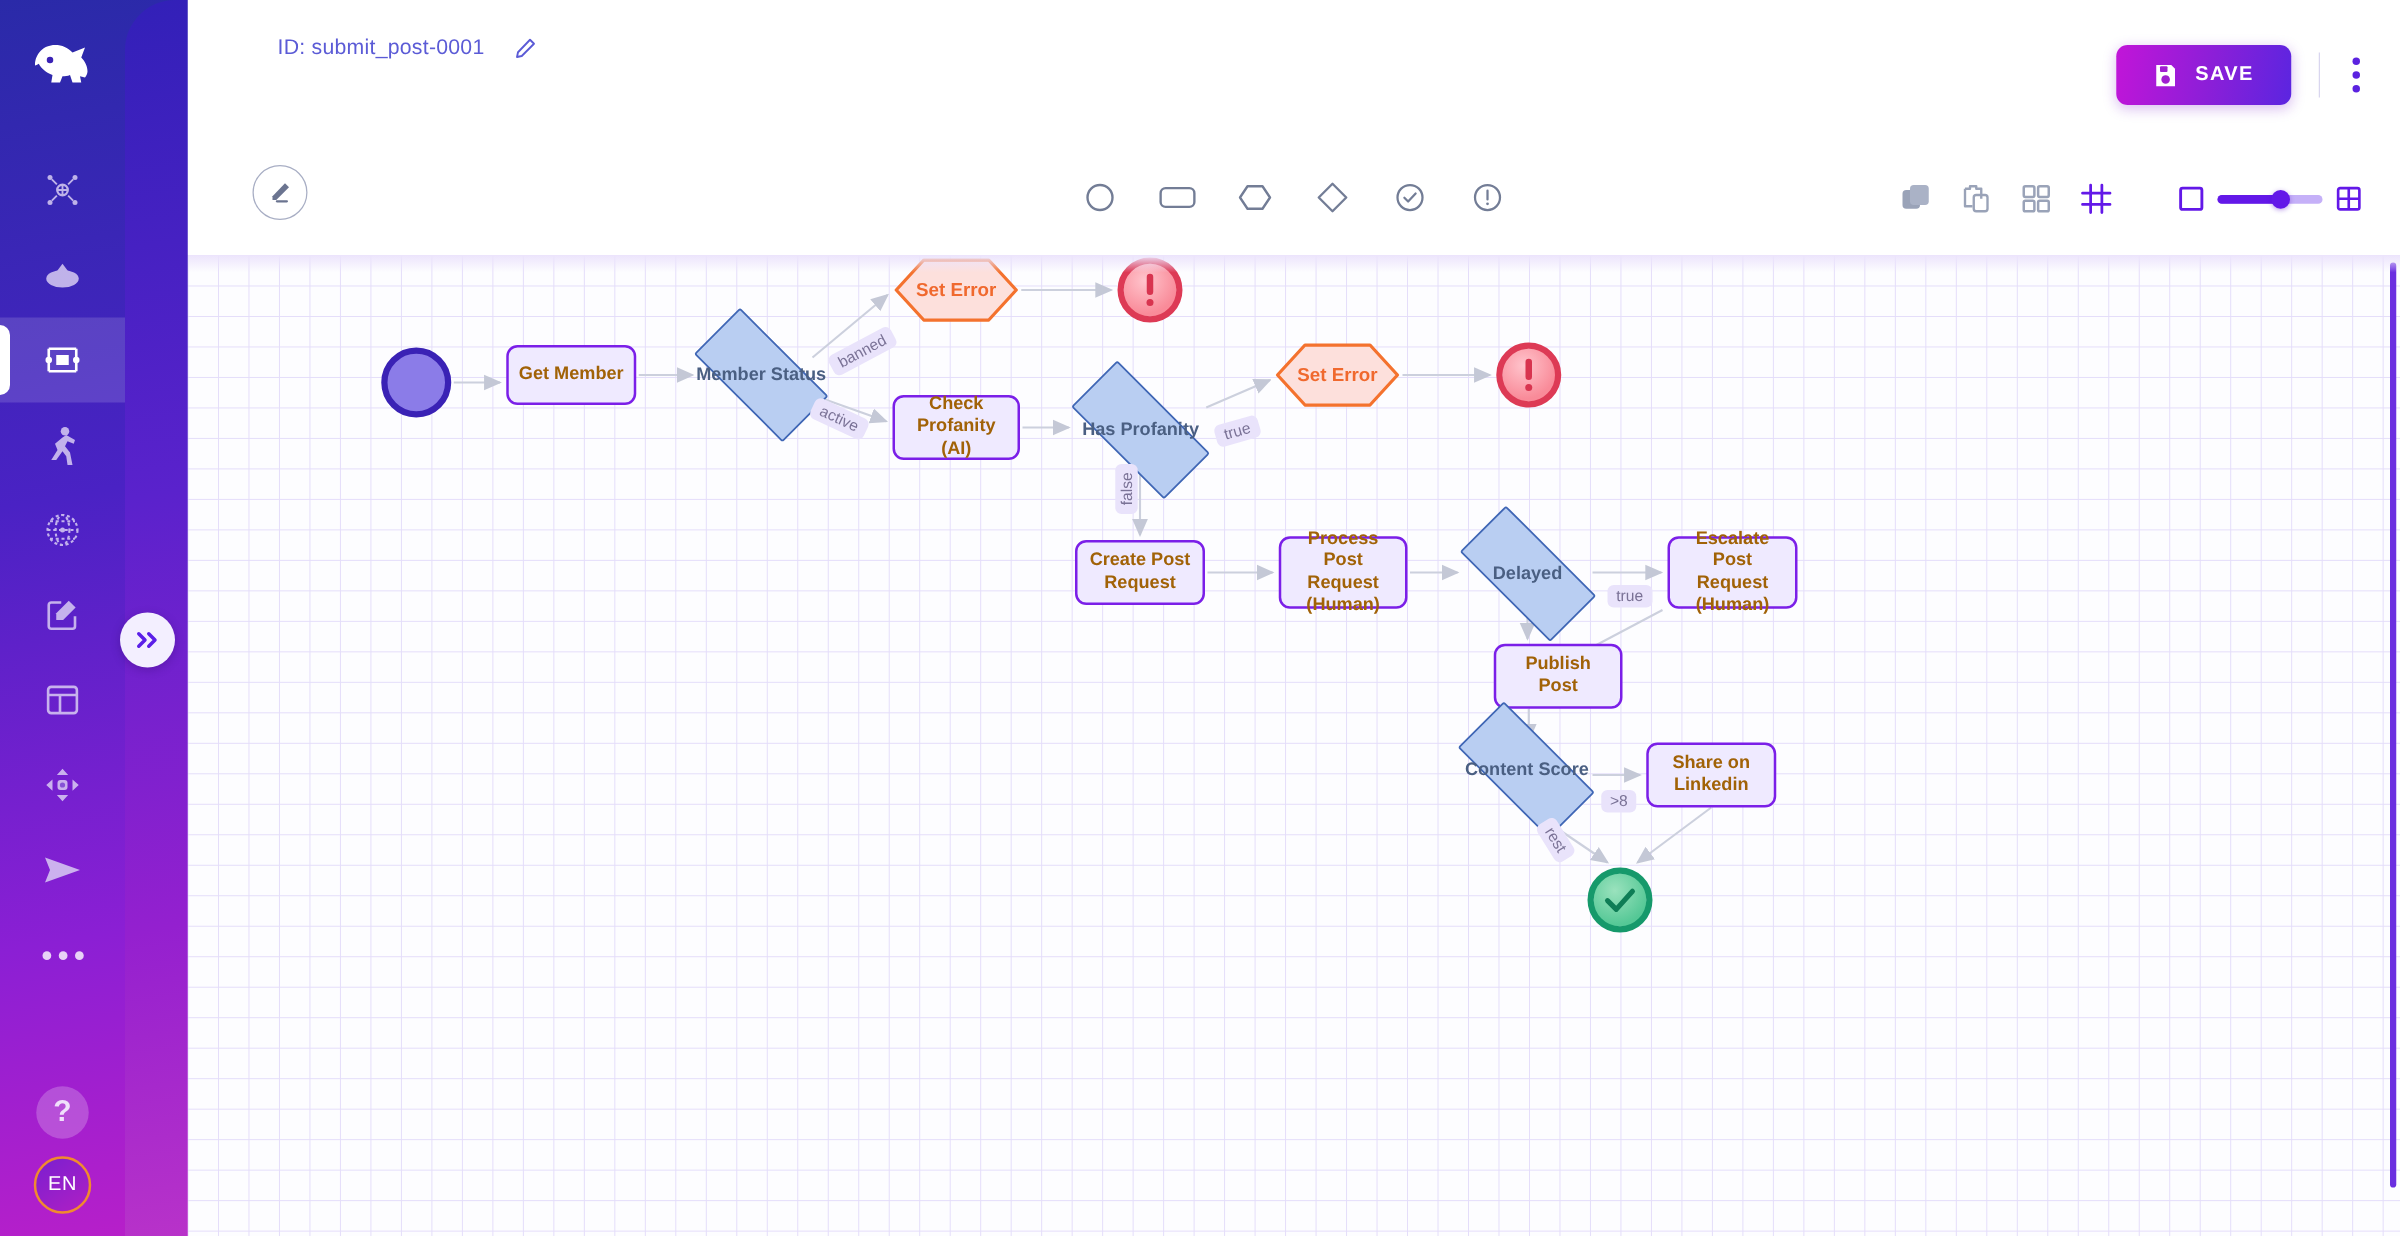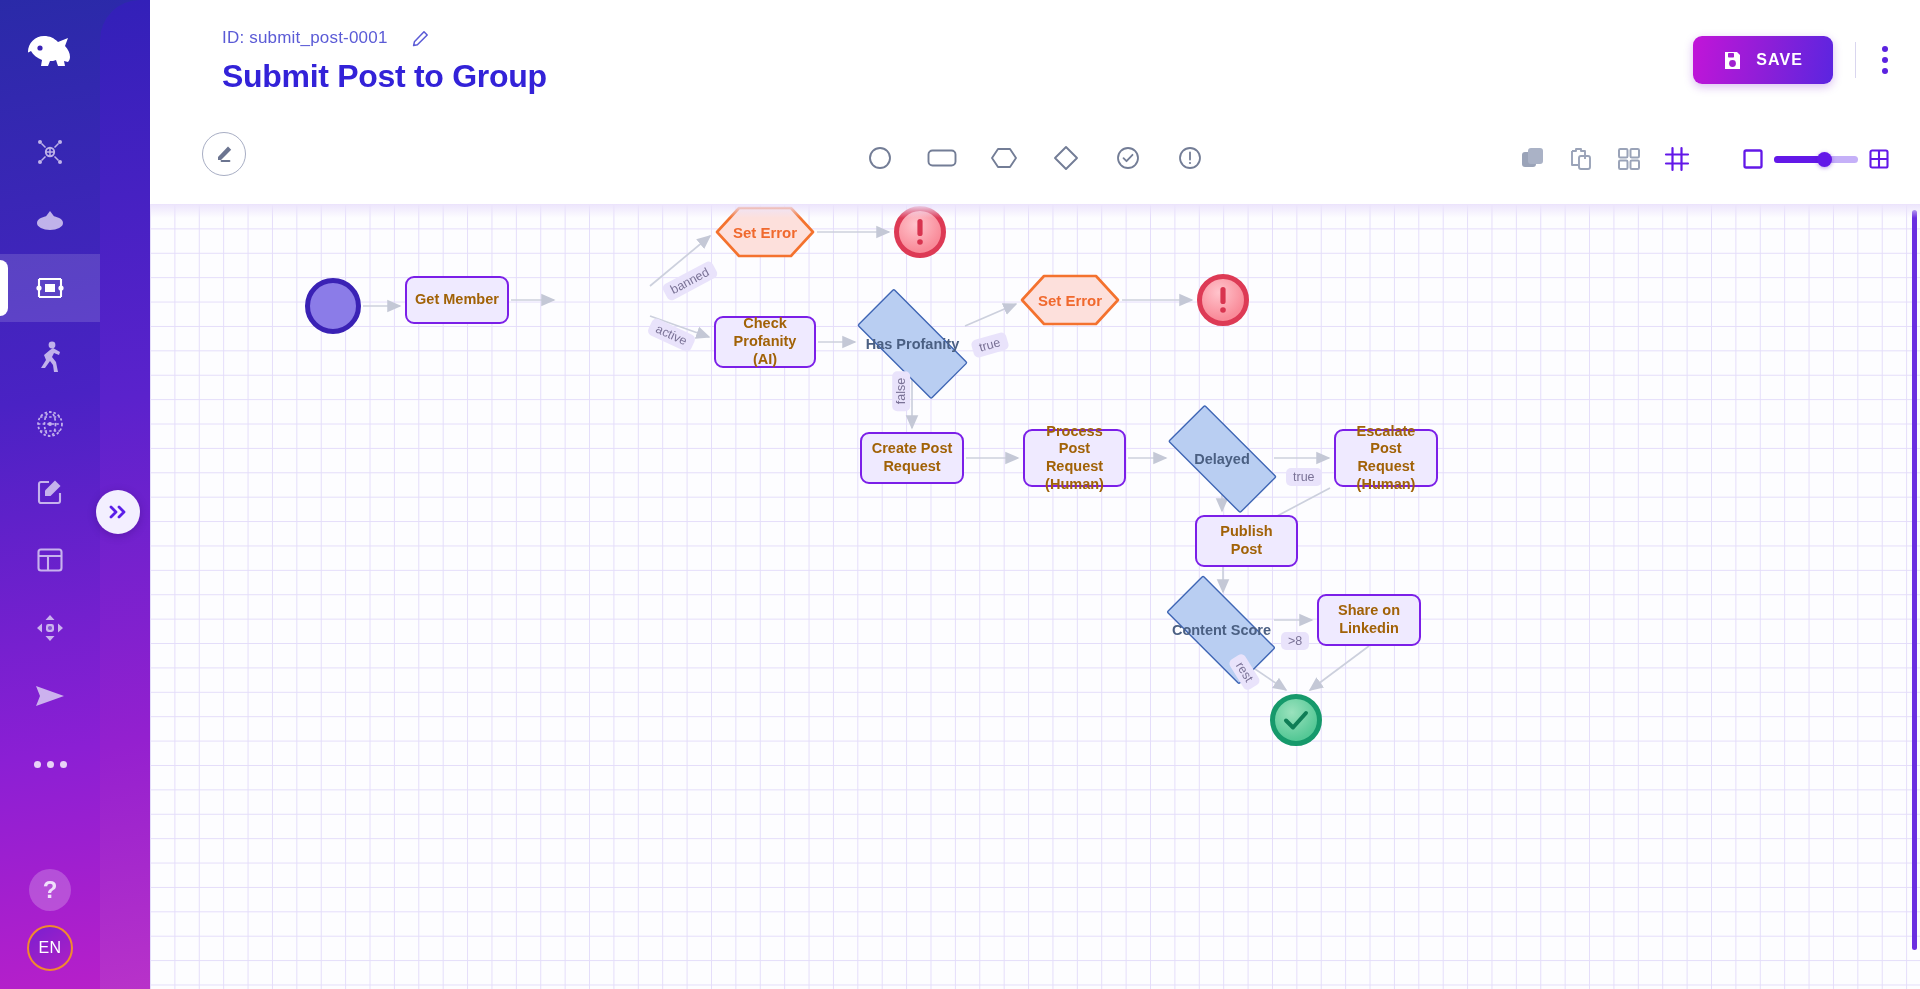--- a/index.html
+++ b/index.html
@@ -274,21 +274,20 @@
   <div class="header">
     <div class="header-left">
       <div class="doc-id-row">
         <span class="doc-id">ID: submit_post-0001</span>
         <span style="cursor:pointer;display:flex;">
           <svg width="17" height="17" viewBox="0 0 17 17" fill="none" stroke="#5b5bd6" stroke-width="1.5" stroke-linecap="round" stroke-linejoin="round">
             <path d="M12 1.8l3.2 3.2L5.4 14.8 1.6 15.6l.8-3.8z"></path>
           </svg>
         </span>
       </div>
-      <h1 class="page-title">Submit Post to Group</h1>
     </div>
 
     <div class="header-right">
       <button class="save-btn">
         <span style="display:flex;">
           <svg width="19" height="19" viewBox="0 0 19 19" fill="#ffffff">
             <path d="M2 1h12l3 3v14H2z" fill="#ffffff"></path>
             <rect x="5" y="2" width="6" height="4.5" rx="0.8" fill="#a01fd0"></rect>
             <circle cx="9.5" cy="12.5" r="3.4" fill="#a01fd0"></circle>
           </svg>
@@ -425,20 +424,24 @@
         <path d="M1074 444 L1136 486"></path>
         <path d="M1219 442 L1160 486"></path>
       </g>
     </svg>
 
     <div class="flow" id="nodeLayer">
         <div class="node n-start" style="width: 56px; height: 56px; left: 155px; top: 74px;"></div>
         <div class="node n-rect" style="width: 104px; height: 48px; left: 255px; top: 72px;">
           <span>Get Member</span>
         </div>
+        <div class="n-diamond-wrap" style="width: 142px; height: 73.84px; left: 388px; top: 59.08px;">
+          <div class="n-diamond-shape"></div>
+          <div class="n-diamond-label">Member Status</div>
+        </div>
         <div class="n-hex" style="width: 100px; height: 52px; left: 565px; top: 2px;">
           <svg width="100" height="52" viewBox="0 0 100 52" style="position:absolute;left:0;top:0;">
             <path d="M24 2 H76 L98 26 L76 50 H24 L2 26 Z" fill="#fde0dc" stroke="#f4722e" stroke-width="2.6" stroke-linejoin="round"></path>
           </svg>
           <span class="n-hex-label">Set Error</span>
         </div>
         <div class="node n-error" style="width: 52px; height: 52px; left: 744px; top: 2px;">
           <svg width="16" height="30" viewBox="0 0 16 30" fill="#d8344f">
             <rect x="5.4" y="2" width="5.2" height="17" rx="2.6"></rect>
             <circle cx="8" cy="25" r="2.8"></circle>
@@ -472,21 +475,21 @@
         <div class="n-diamond-wrap" style="width: 144.84px; height: 73.84px; left: 999.58px; top: 218.08px;">
           <div class="n-diamond-shape"></div>
           <div class="n-diamond-label">Delayed</div>
         </div>
         <div class="node n-rect" style="width: 104px; height: 58px; left: 1184px; top: 225px;">
           <span>Escalate Post Request (Human)</span>
         </div>
         <div class="node n-rect" style="width: 103px; height: 52px; left: 1021px; top: 311px; margin-left: 24px;">
           <span>Publish Post</span>
         </div>
-        <div class="n-diamond-wrap" style="width: 146.26px; height: 73.84px; left: 998.37px; top: 389px;">
+        <div class="n-diamond-wrap" style="width: 146.26px; height: 73.84px; left: 998.37px; top: 375px;">
           <div class="n-diamond-shape"></div>
           <div class="n-diamond-label">Content Score</div>
         </div>
         <div class="node n-rect" style="width: 104px; height: 52px; left: 1167px; top: 390px;">
           <span>Share on Linkedin</span>
         </div>
         <div class="node n-success" style="width: 52px; height: 52px; left: 1120px; top: 490px;">
           <svg width="30" height="26" viewBox="0 0 30 26" fill="none" stroke="#0f7d56" stroke-width="4" stroke-linecap="round" stroke-linejoin="round">
             <path d="M5 13.5l7 7L25 6"></path>
           </svg>

